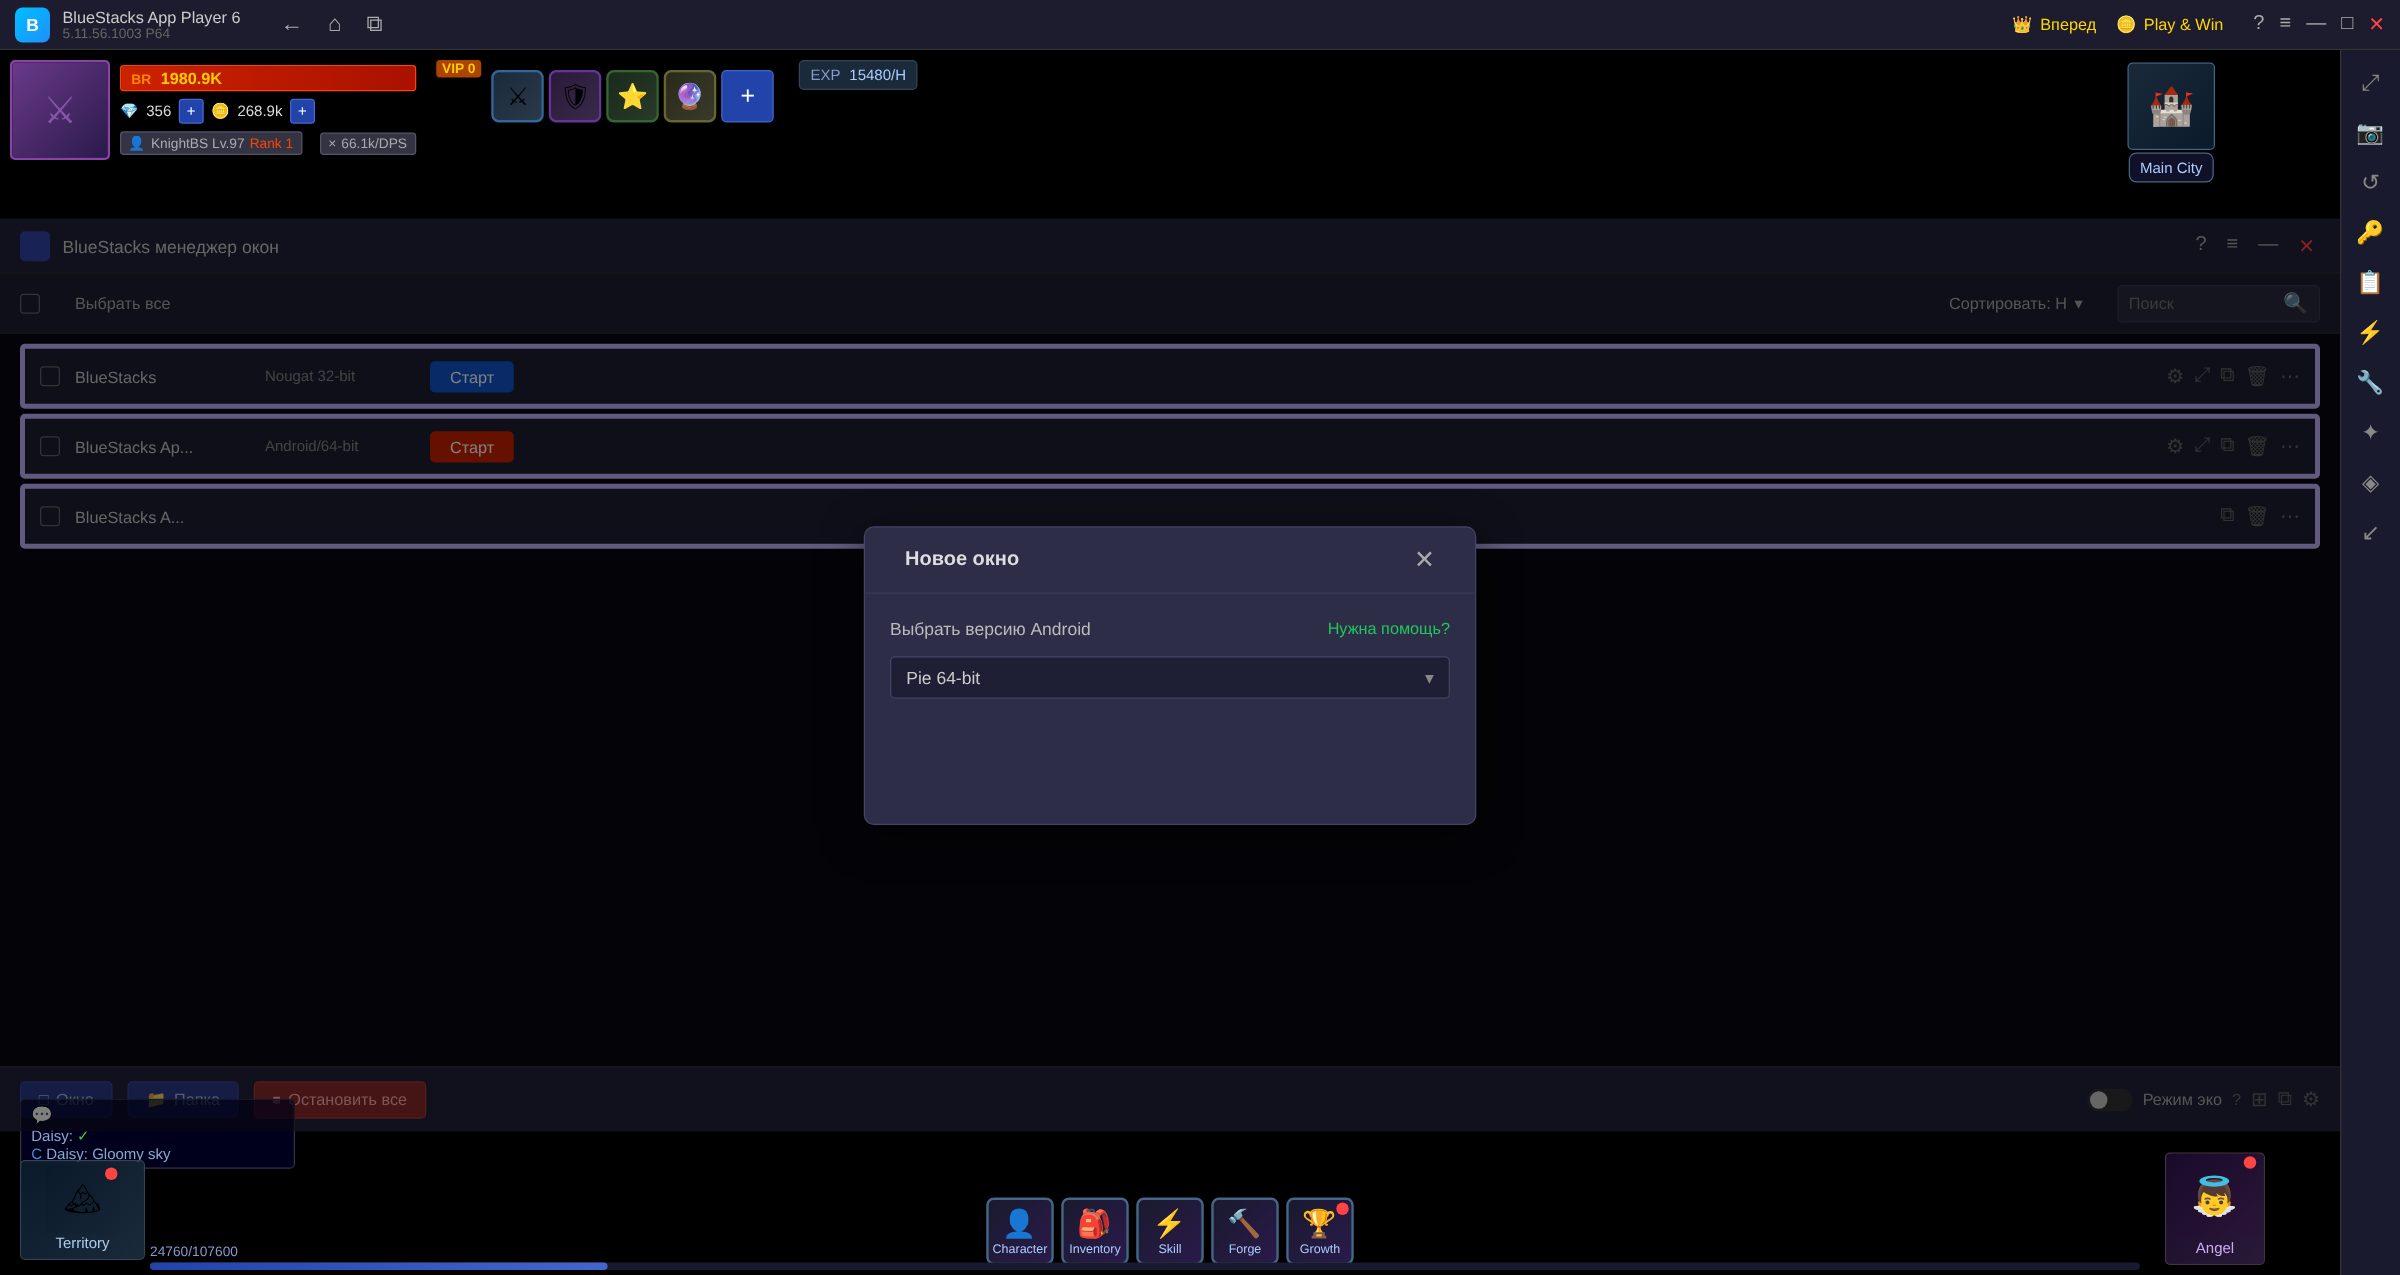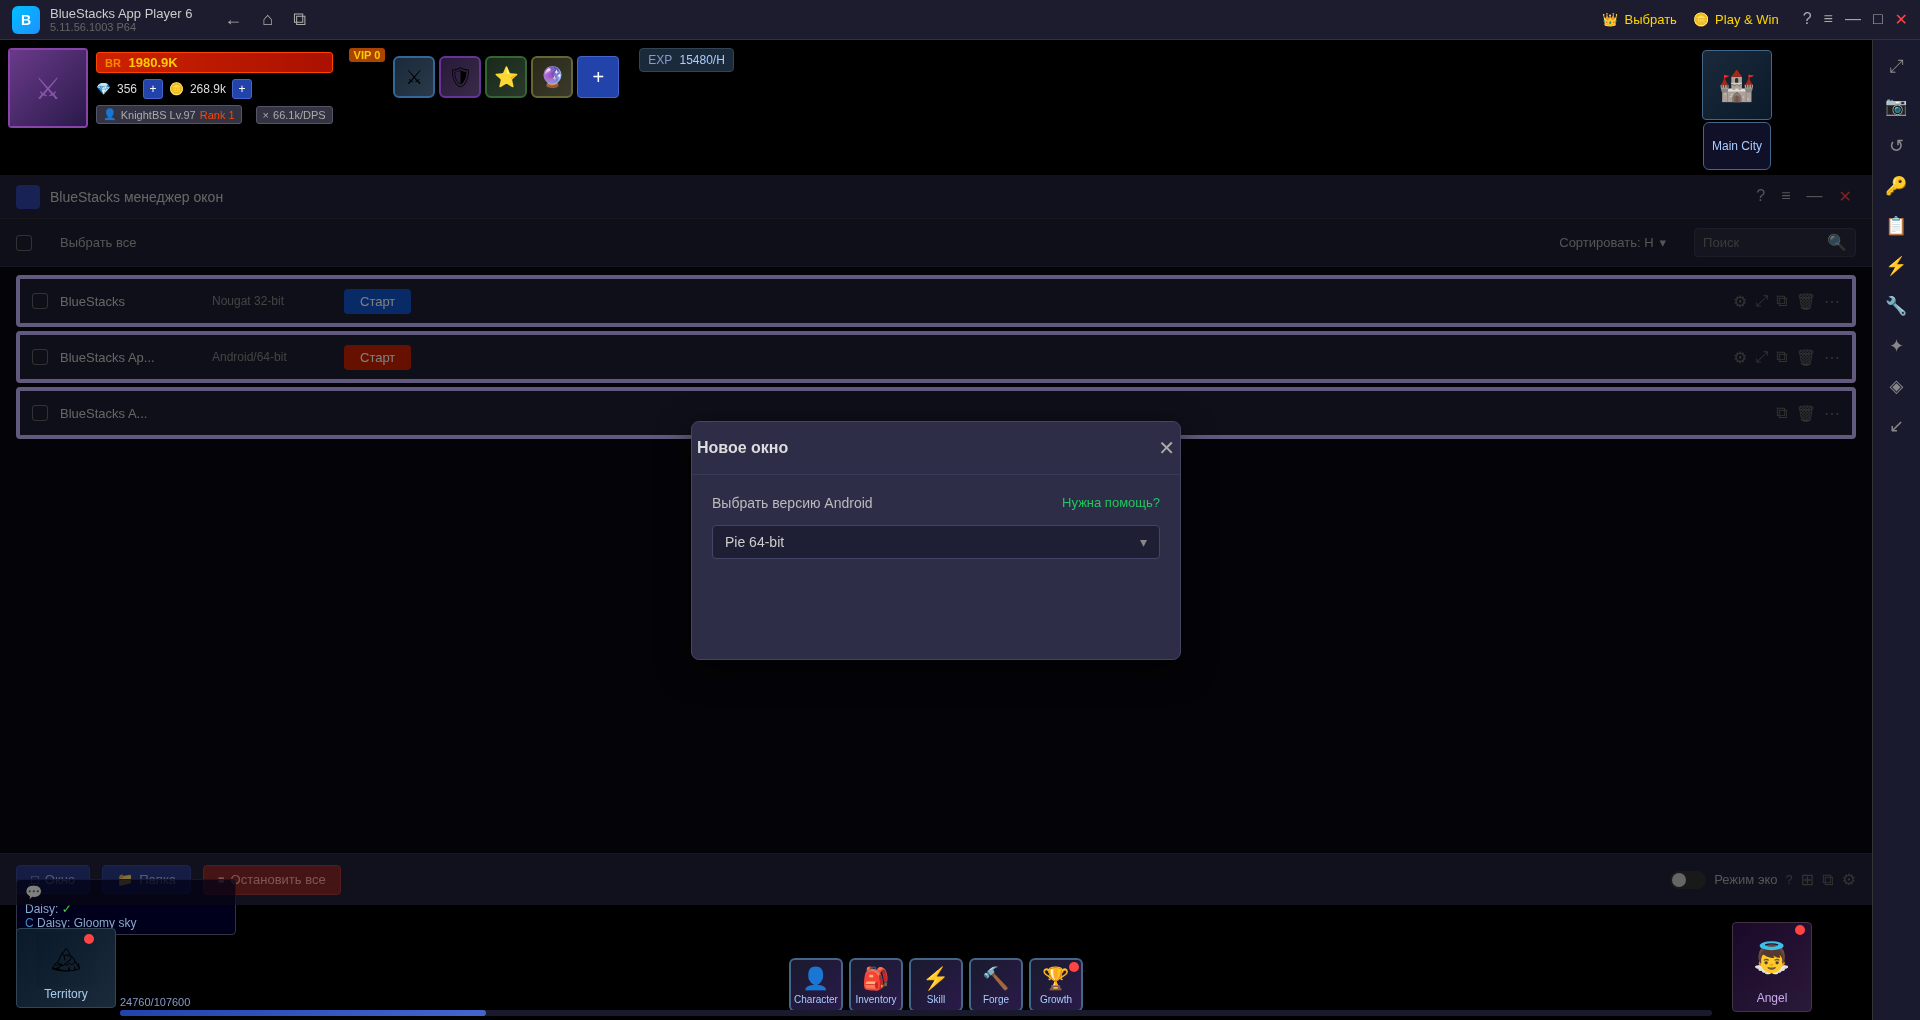--- a/index.html
+++ b/index.html
@@ -211,21 +211,21 @@
       font-size: 11px;
       padding: 1px 5px;
       border-radius: 3px;
       font-weight: bold;
     }
 
     .main-city-button {
       background: rgba(20,20,50,0.8);
       border: 1px solid #446688;
       border-radius: 6px;
-      padding: 16px 8px;
+      padding: 4px 8px;
       color: #aaccff;
       font-size: 12px;
       cursor: pointer;
       display: flex;
       align-items: center;
       gap: 4px;
     }
 
     
     .window-manager {
@@ -431,21 +431,21 @@
       border: 1px solid #444466;
       border-radius: 8px;
       width: 490px;
       box-shadow: 0 8px 32px rgba(0,0,0,0.6);
     }
 
     .modal-header {
       display: flex;
       align-items: center;
       justify-content: space-between;
-      padding: 16px 5px;
+      padding: 16px 32px;
       border-bottom: 1px solid #3a3a56;
     }
 
     .modal-title {
       color: #ddd;
       font-size: 16px;
       font-weight: 600;
     }
 
     .modal-close {
@@ -684,21 +684,21 @@
       </div>
       <div class="title-bar-nav">
         <span style="cursor:pointer;color:#aaa;font-size:18px;">←</span>
         <span style="cursor:pointer;color:#aaa;font-size:18px;">⌂</span>
         <span style="cursor:pointer;color:#aaa;font-size:18px;">⧉</span>
       </div>
     </div>
     <div class="title-bar-right">
       <div class="title-bar-rewards">
         <span style="color:#ffd700;">👑</span>
-        <span>Выбрать</span>
+        <span>Вперед</span>
       </div>
       <div class="title-bar-playnwin">
         <span style="color:#ffd700;">🪙</span>
         <span>Play &amp; Win</span>
       </div>
       <div class="title-bar-controls">
         <span style="color:#aaa;font-size:16px;">?</span>
         <span style="color:#aaa;font-size:16px;">≡</span>
         <span style="color:#aaa;font-size:16px;">—</span>
         <span style="color:#aaa;font-size:16px;">□</span>

